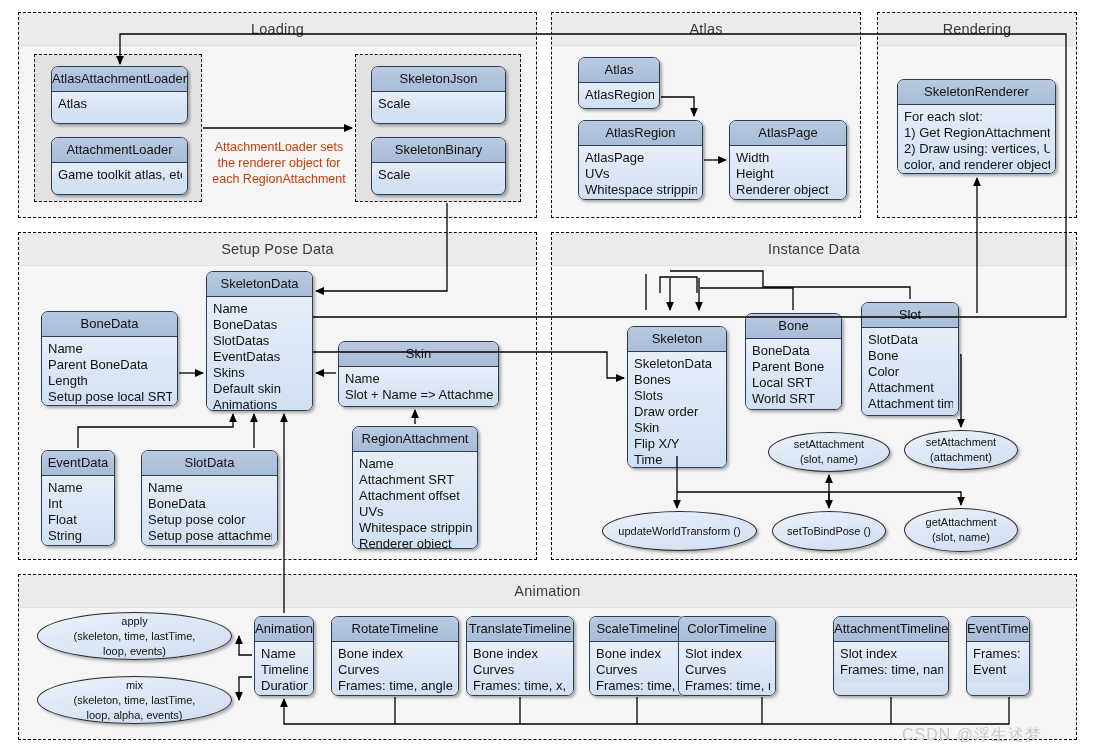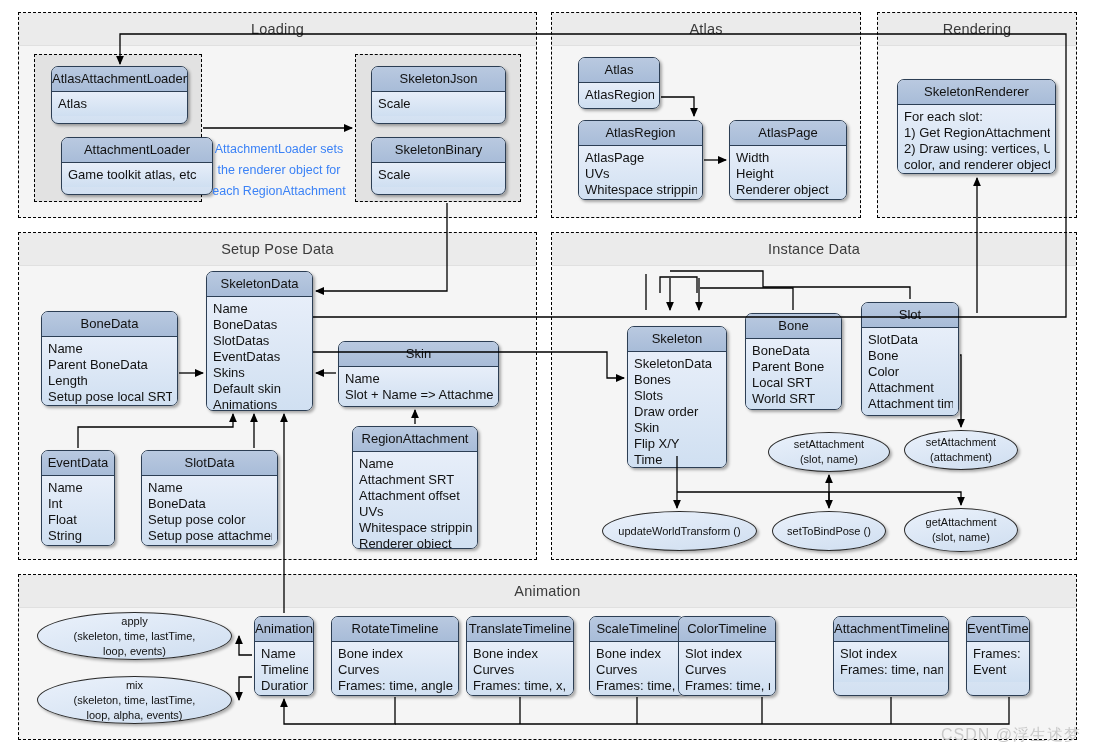--- a/index.html
+++ b/index.html
@@ -33,21 +33,21 @@
   .ubox .ubody .row{white-space:nowrap;overflow:hidden;}
 
   
   .uell{position:absolute;box-sizing:border-box;border:1px solid #2a2a2a;border-radius:50%;
         background:linear-gradient(170deg,#eaf1fb 0%,#cfdef0 100%);
         box-shadow:2px 2px 3px rgba(0,0,0,.30);
         display:flex;align-items:center;justify-content:center;text-align:center;
         font-size:11px;color:#111;line-height:15px;}
 
   
-  .ftext{position:absolute;font-size:12.5px;color:#3b82f6;line-height:21px;text-align:center;}
+  .ftext{position:absolute;font-size:12.5px;color:#c2410c;line-height:16px;text-align:center;}
 
   
   #wires{position:absolute;left:0;top:0;width:1095px;height:754px;pointer-events:none;}
 
   
   .wm{position:absolute;font-size:16px;color:#c9c9c9;letter-spacing:1px;white-space:nowrap;}
 </style>
 </head>
 <body>
 
@@ -59,21 +59,21 @@
   <div class="subgroup" style="left:34px;top:54px;width:168px;height:148px;"></div>
   <div class="subgroup" style="left:355px;top:54px;width:166px;height:148px;"></div>
 
   <div class="ubox" style="left:51px;top:66px;width:137px;height:58px;">
     <div class="uhead">AtlasAttachmentLoader</div>
     <div class="ubody">
       <div class="row">Atlas</div>
     </div>
   </div>
 
-  <div class="ubox" style="left:51px;top:137px;width:152px;height:58px;margin-left:10px;">
+  <div class="ubox" style="left:51px;top:137px;width:137px;height:58px;">
     <div class="uhead">AttachmentLoader</div>
     <div class="ubody">
       <div class="row">Game toolkit atlas, etc</div>
     </div>
   </div>
 
   <div class="ubox" style="left:371px;top:66px;width:135px;height:58px;">
     <div class="uhead">SkeletonJson</div>
     <div class="ubody">
       <div class="row">Scale</div>
@@ -378,15 +378,15 @@
 
       <path d="M395,697 L395,724 L284,724 L284,699" marker-end="url(#ah)"></path>
       <path d="M520,697 L520,724"></path>
       <path d="M637,697 L637,724"></path>
       <path d="M762,697 L762,724"></path>
       <path d="M891,697 L891,724"></path>
       <path d="M1009,697 L1009,724 L395,724"></path>
     </g>
   </svg>
 
-  <div class="wm" style="left:941px;top:725px;">CSDN @浮生述梦</div>
+  <div class="wm" style="left:902px;top:725px;">CSDN @浮生述梦</div>
 
 </div>
 
 </body></html>

